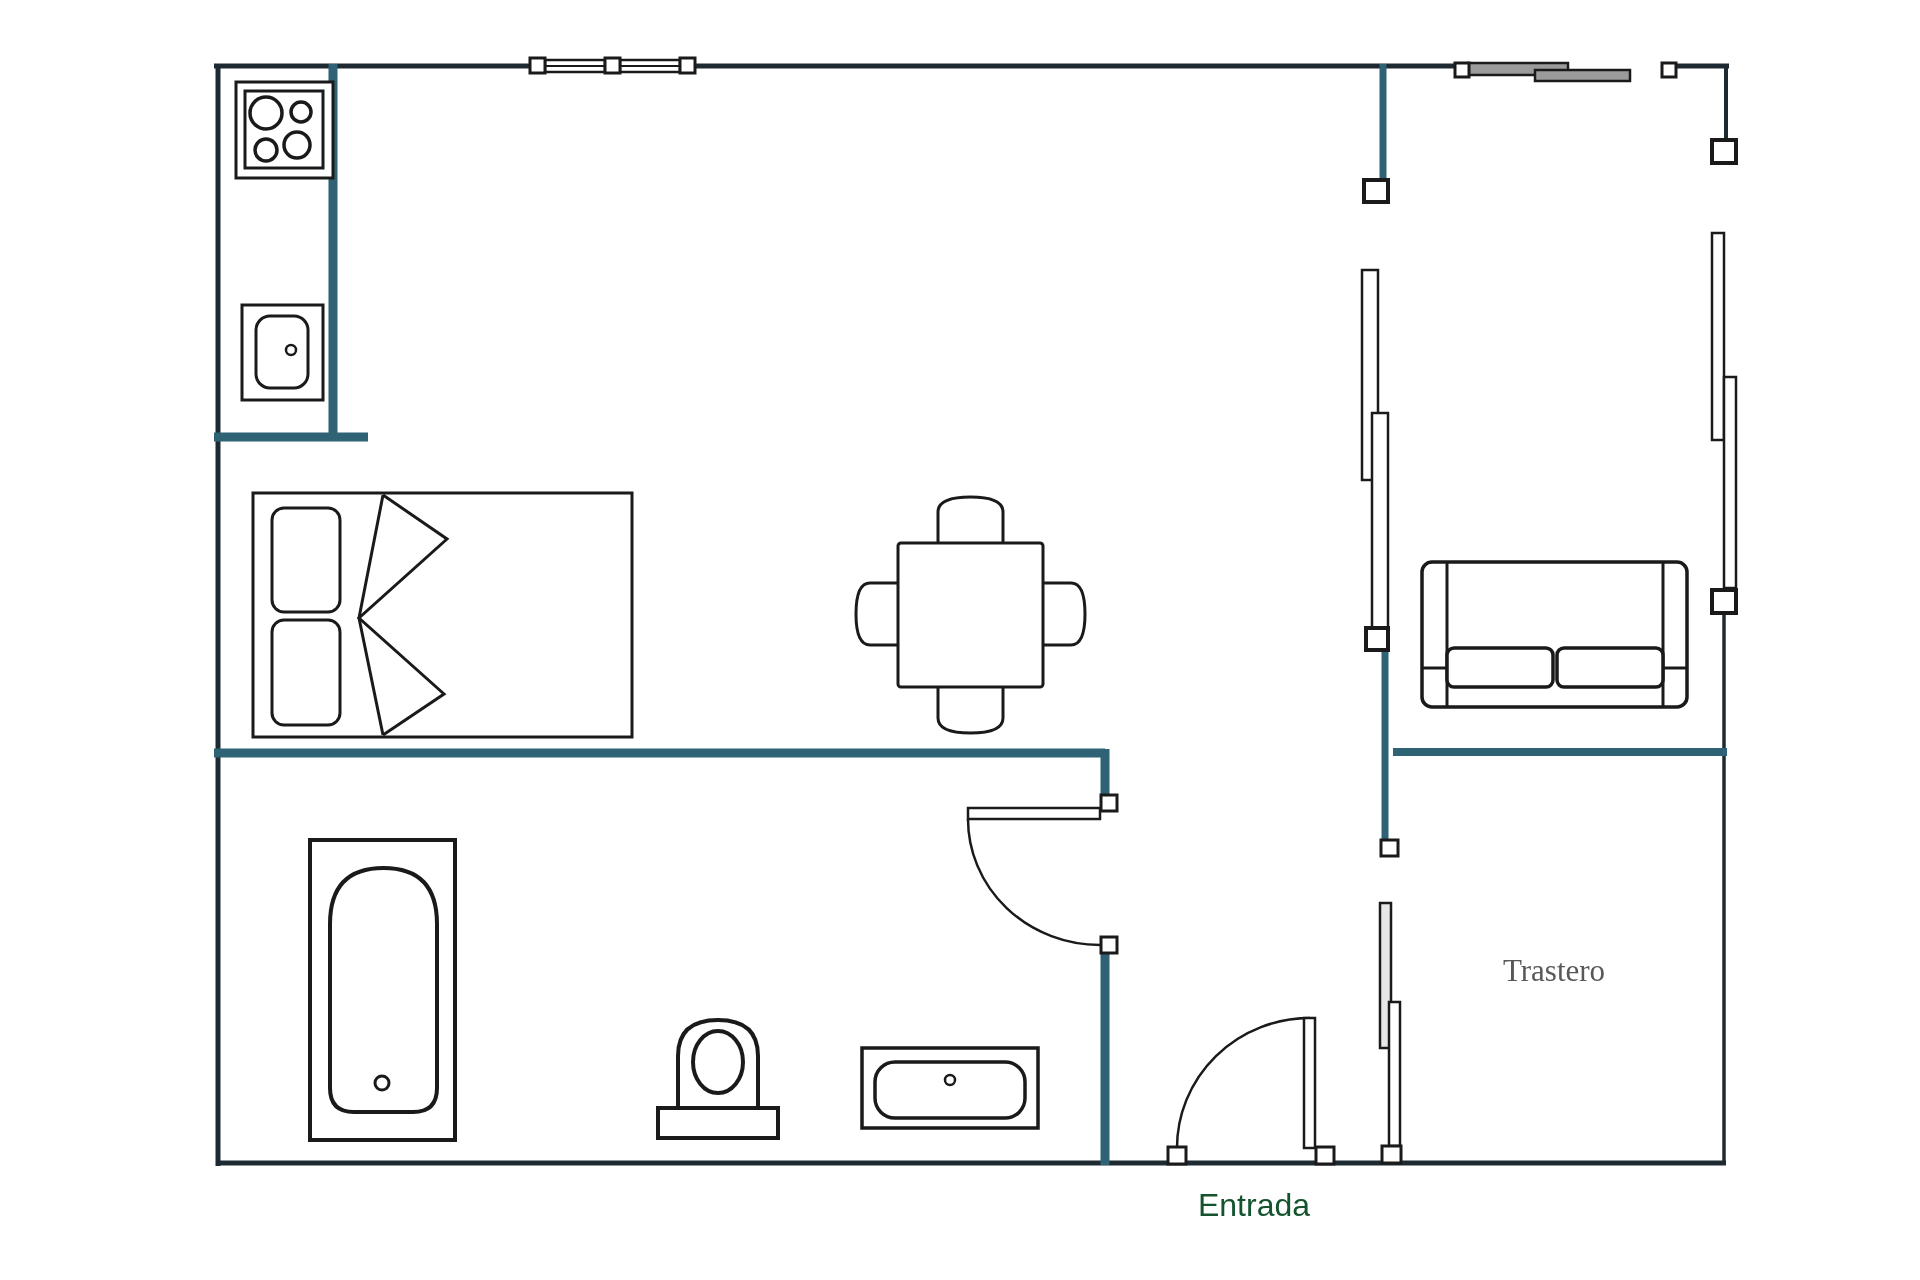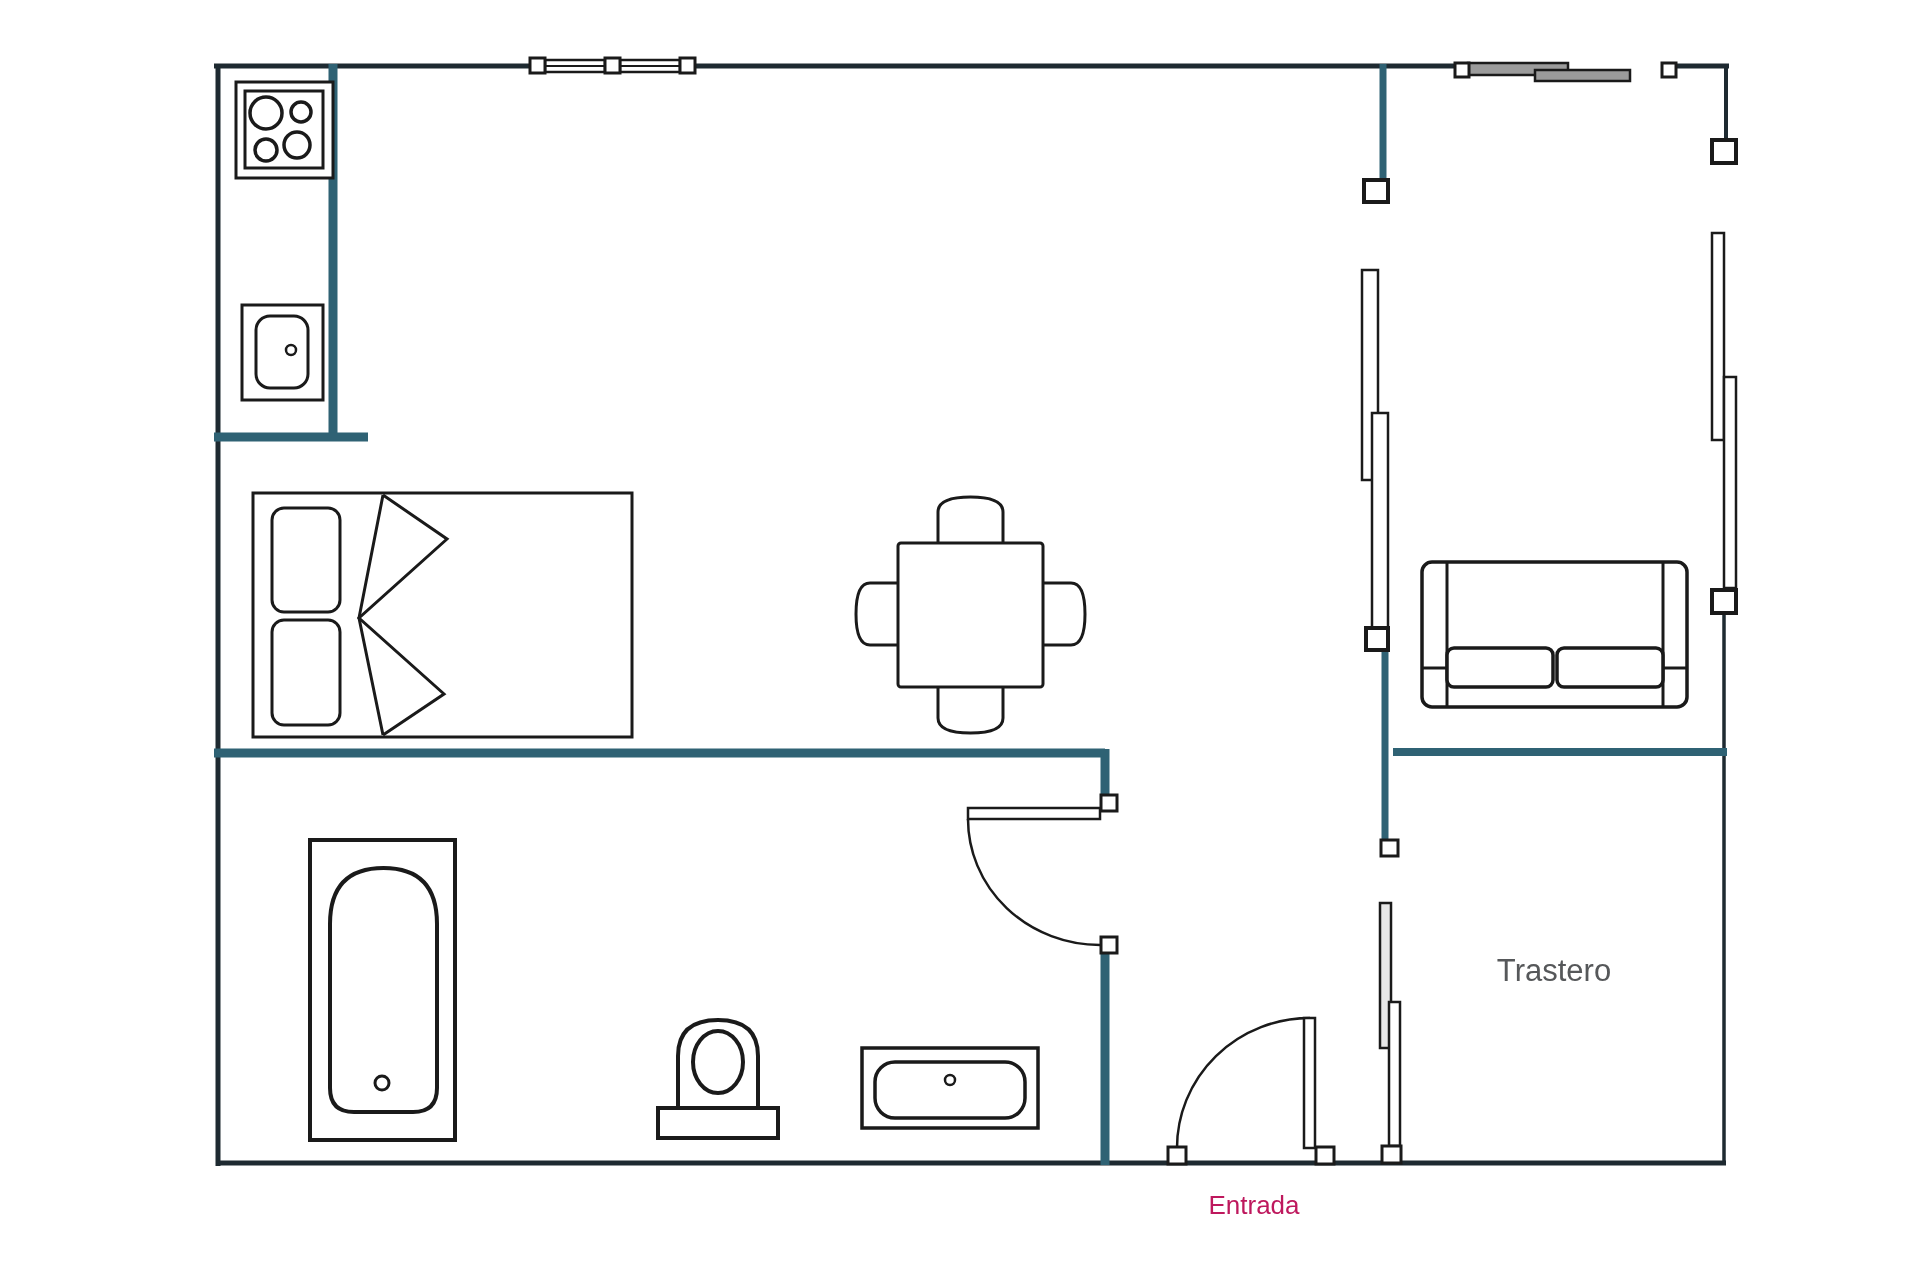--- a/index.html
+++ b/index.html
@@ -124,15 +124,15 @@
         <path d="M678,1108 V1056 Q678,1020 718,1020 Q758,1020 758,1056 V1108 Z" stroke="#1a1a1a" stroke-width="4" fill="#ffffff"></path>
         <ellipse cx="718" cy="1062" rx="25" ry="31" stroke="#1a1a1a" stroke-width="4" fill="#ffffff"></ellipse>
         <rect x="658" y="1108" width="120" height="30" stroke="#1a1a1a" stroke-width="4" fill="#ffffff"></rect>
       </g>
       <g>
         <rect x="862" y="1048" width="176" height="80" stroke="#1a1a1a" stroke-width="3.5" fill="#ffffff"></rect>
         <rect x="875" y="1062" width="150" height="56" rx="20" stroke="#1a1a1a" stroke-width="3.5" fill="#ffffff"></rect>
         <circle cx="950" cy="1080" r="5" stroke="#1a1a1a" stroke-width="2.5" fill="#ffffff"></circle>
       </g>
     </svg>
-  <div class="room-label" id="label-entrada" style="left: 1254px; top: 1205px; font-size: 26px; color: #be185d;">Entrada</div>
-  <div class="room-label" id="label-trastero" style="left: 1554px; top: 971px; font-size: 31px; color: rgb(86, 88, 90);">Trastero</div>
+  <div class="room-label" id="label-entrada" style="left: 1254px; top: 1205px; font-size: 32px; color: #14532d;">Entrada</div>
+  <div class="room-label" id="label-trastero" style="left: 1554px; top: 971px; font-size: 31px; color: rgb(86, 88, 90); font-family: Liberation Serif, serif;">Trastero</div>
 </div>
 
 </body></html>

